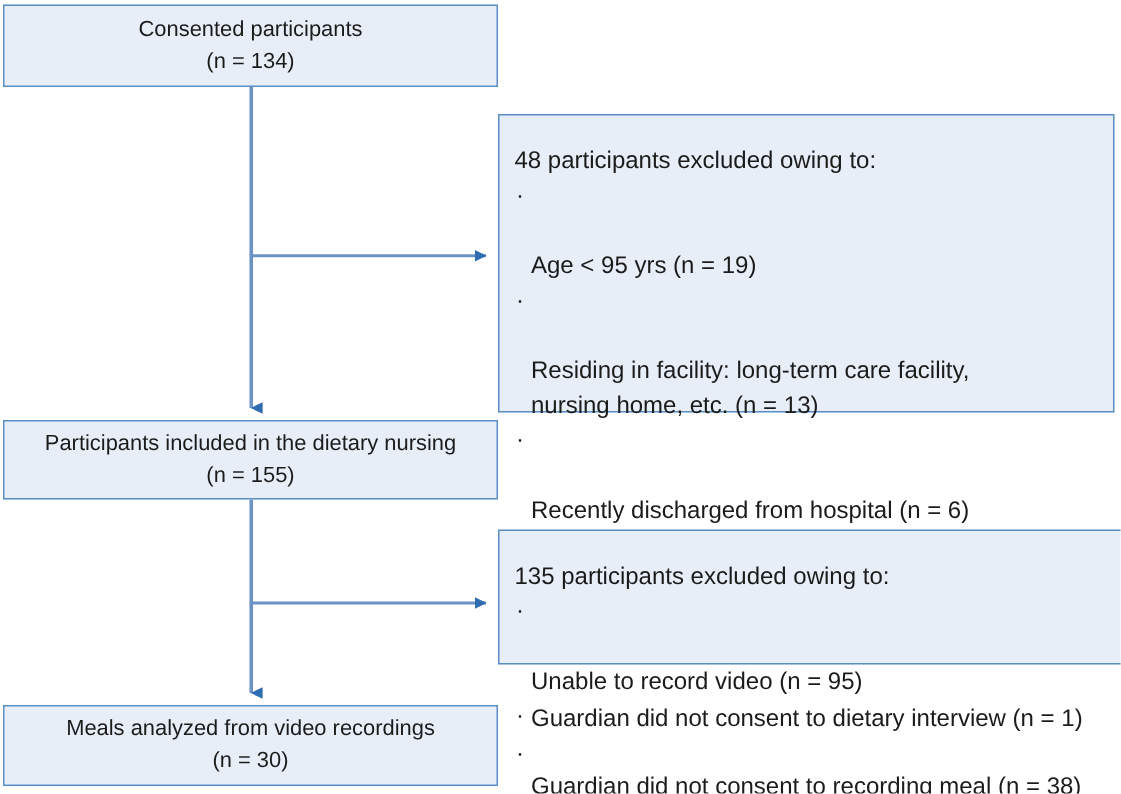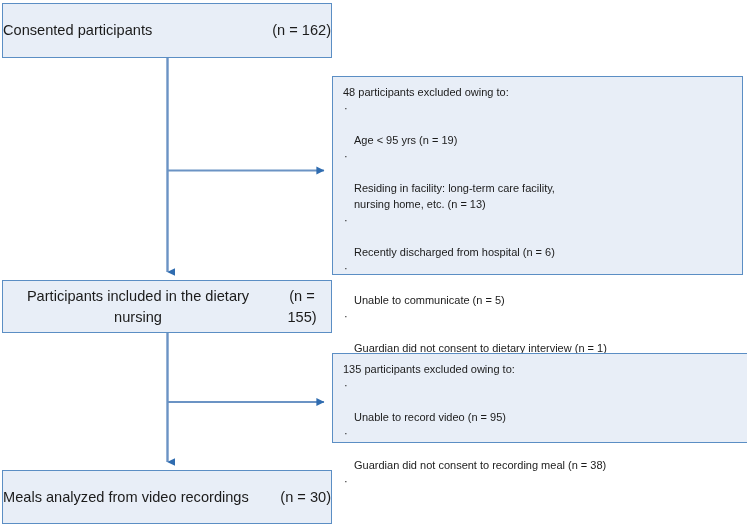--- a/index.html
+++ b/index.html
@@ -31,30 +31,30 @@
   
   .box {
     position: absolute;
     box-sizing: border-box;
     background: #e8eef7;
     border: 1.4px solid #5b8ec4;
     z-index: 2;
   }
   .box.main {
     display: flex;
-    flex-direction: row;
+    flex-direction: column;
     align-items: center;
-    justify-content: space-between;
+    justify-content: center;
     text-align: center;
     font-size: 14.6px;
     line-height: 1.42;
   }
   .box.aside {
-    padding: 7px 9px 6px 10px;
-    font-size: 11px;
+    padding: 19px 9px 6px 10px;
+    font-size: 16px;
     line-height: 1.455;
     text-align: left;
   }
   .aside-head {
     white-space: nowrap;
   }
   .aside-list {
     list-style: none;
     margin: 0;
     padding: 0;
@@ -97,21 +97,21 @@
 
     <line x1="167.5" y1="170.5" x2="324" y2="170.5" stroke="#6b93c4" stroke-width="2" marker-end="url(#arrow-right)"></line>
 
     <line x1="167.5" y1="333" x2="167.5" y2="462" stroke="#6b93c4" stroke-width="2.4" marker-end="url(#arrow-down)"></line>
 
     <line x1="167.5" y1="402" x2="324" y2="402" stroke="#6b93c4" stroke-width="2" marker-end="url(#arrow-right)"></line>
   </svg>
 
   <div class="box main" id="box-consented">
     <span class="main-line">Consented participants</span>
-    <span class="main-line">(n = 162)</span>
+    <span class="main-line">(n = 134)</span>
   </div>
 
   <div class="box aside" id="box-excluded-1">
     <div class="aside-head">48 participants excluded owing to:</div>
     <ul class="aside-list">
       <li>
         <span class="bullet">·</span>
         <span>Age &lt; 95 yrs (n = 19)</span>
       </li>
       <li>

